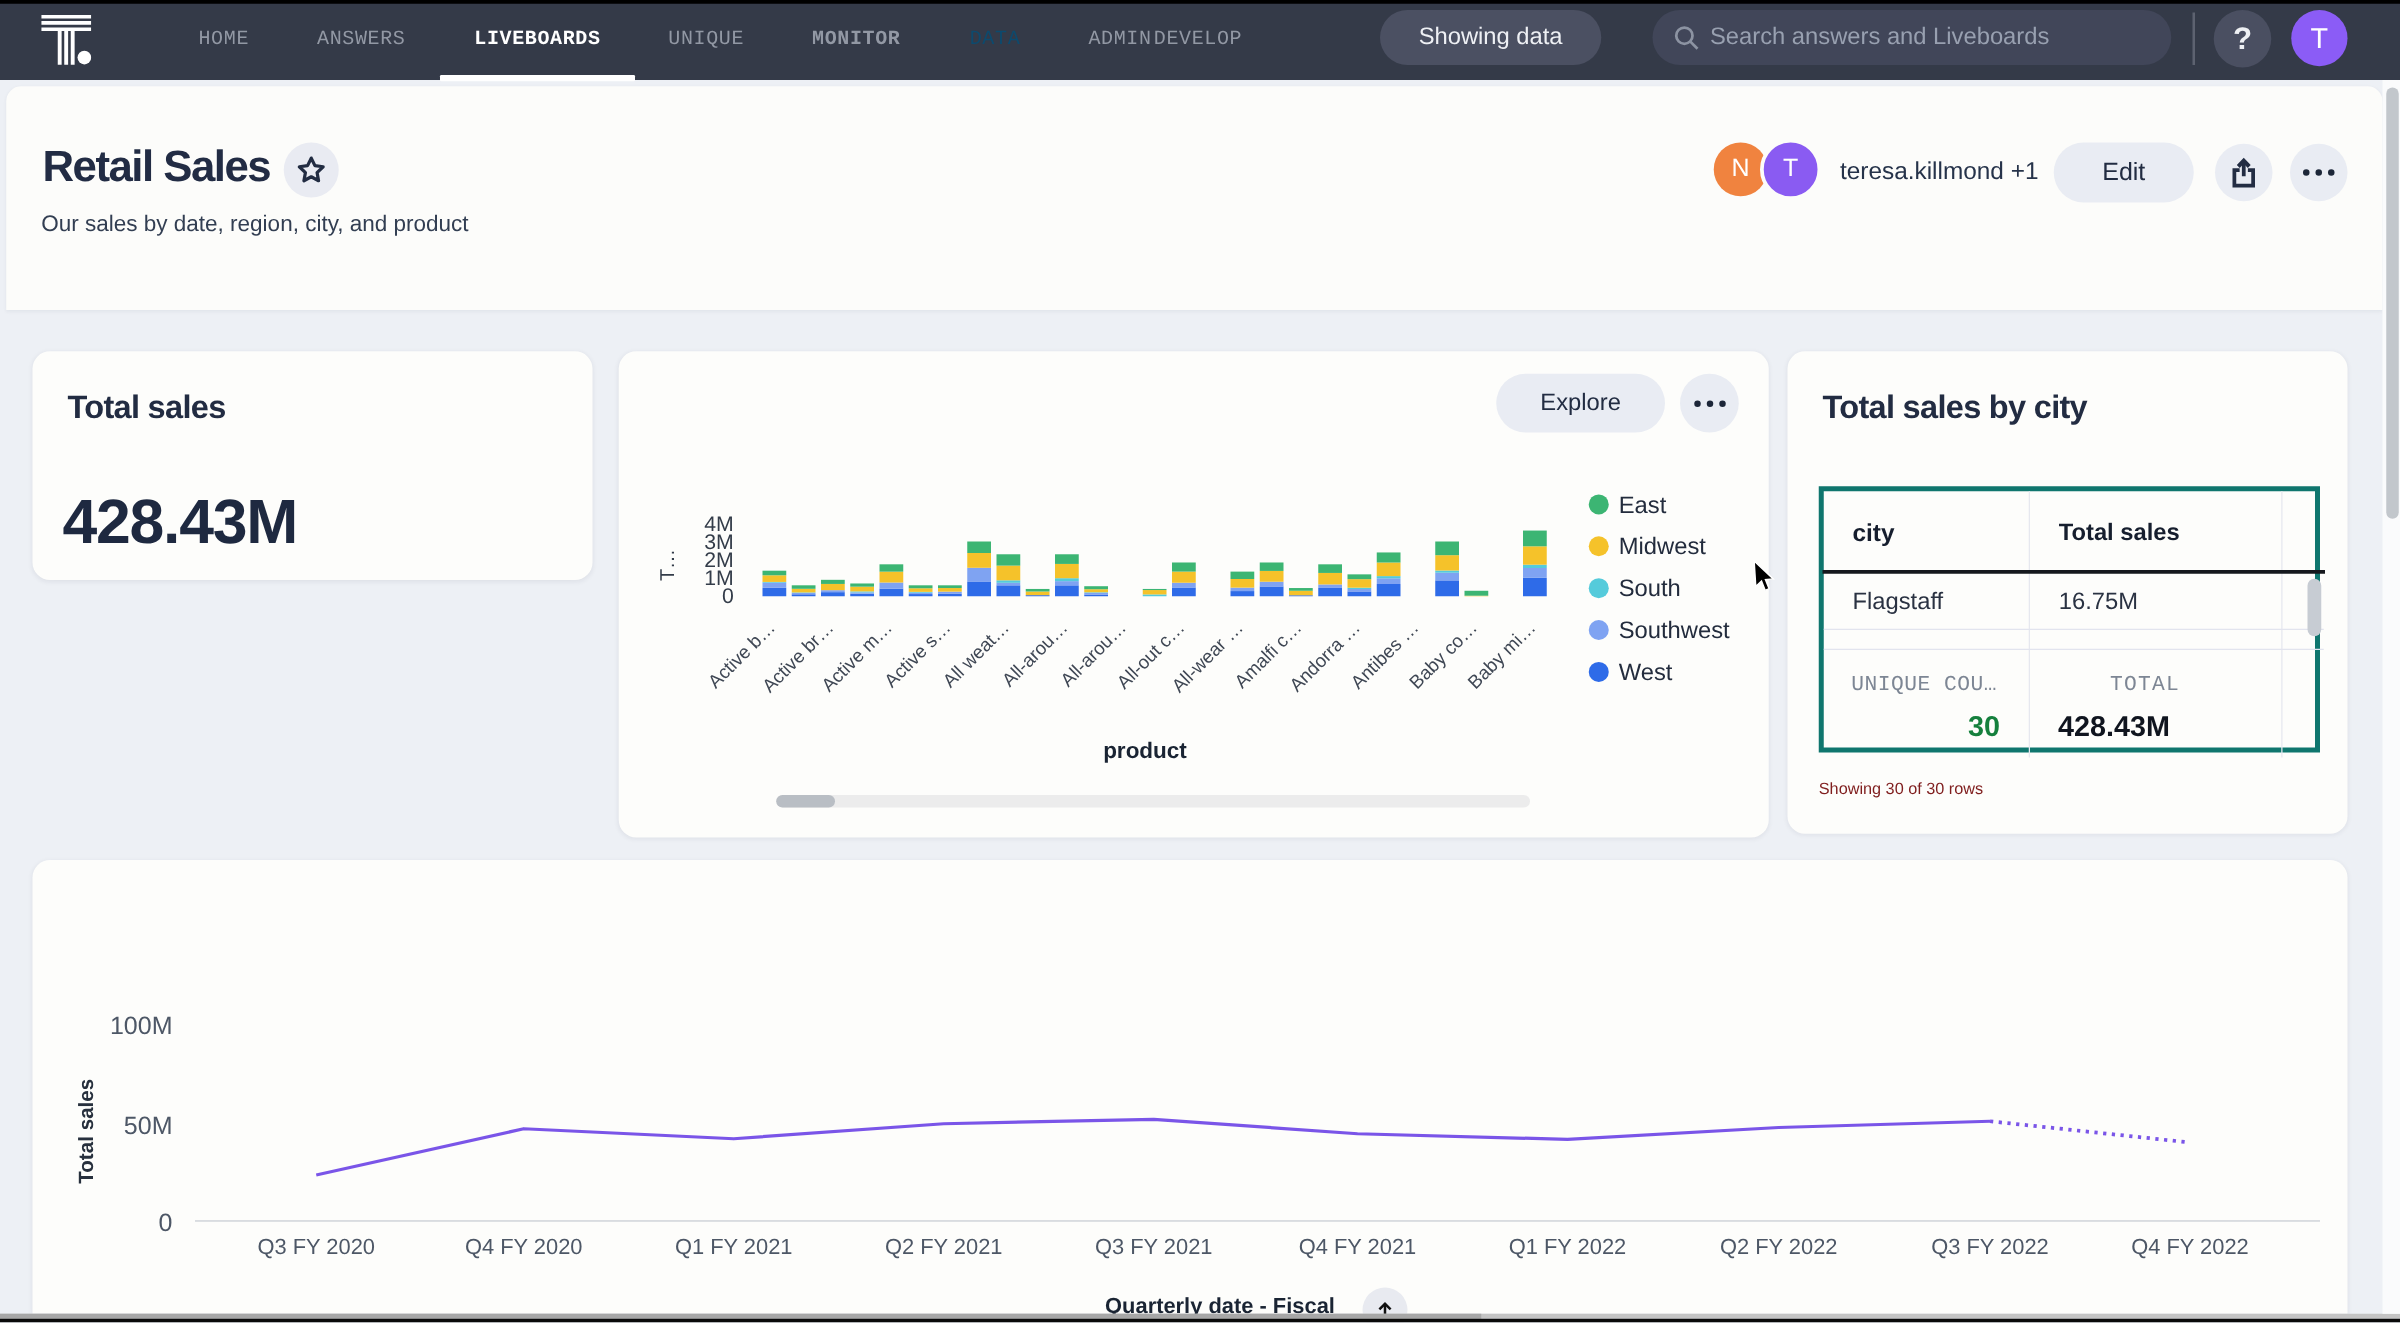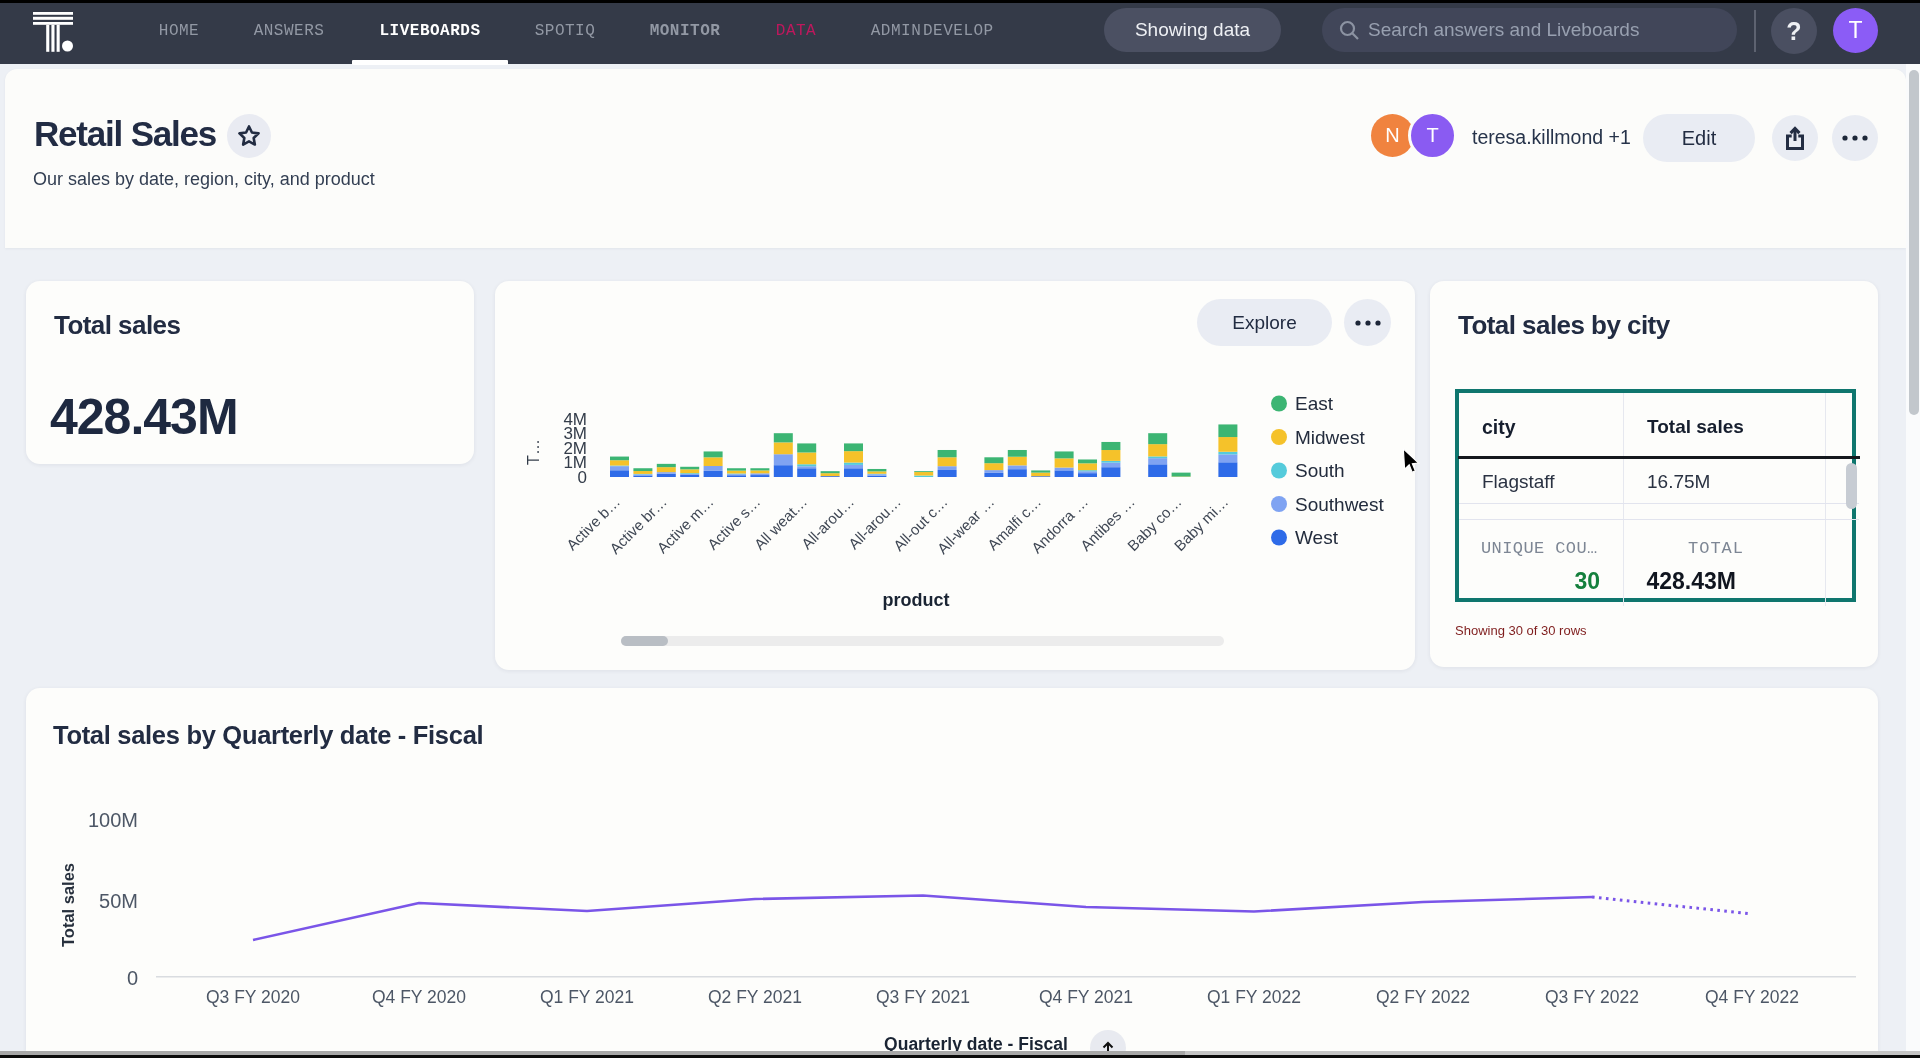--- a/index.html
+++ b/index.html
@@ -19,23 +19,23 @@
       <rect x="0" y="11" width="40" height="2.8"></rect>
 <rect x="13.2" y="13.8" width="3.1" height="27"></rect>
       <rect x="18.4" y="13.8" width="3.1" height="27"></rect>
       <rect x="23.6" y="13.8" width="3.1" height="27"></rect>
 <circle cx="34.5" cy="35" r="5.5"></circle>
     </g>
   </svg>
 <div class="abs mono" style="left:89px;top:22px;width:180px;text-align:center;font-size:16px;font-weight:400;color:#9298a4;letter-spacing:0.5px">HOME</div>
 <div class="abs mono" style="left:199px;top:22px;width:180px;text-align:center;font-size:16px;font-weight:400;color:#9298a4;letter-spacing:0.5px">ANSWERS</div>
 <div class="abs mono" style="left:340px;top:22px;width:180px;text-align:center;font-size:16px;font-weight:700;color:#ffffff;letter-spacing:0.5px">LIVEBOARDS</div>
-<div class="abs mono" style="left:475px;top:22px;width:180px;text-align:center;font-size:16px;font-weight:400;color:#9298a4;letter-spacing:0.5px">SPOTIQ</div>
+<div class="abs mono" style="left:475px;top:22px;width:180px;text-align:center;font-size:16px;font-weight:400;color:#9298a4;letter-spacing:0.5px">UNIQUE</div>
 <div class="abs mono" style="left:595px;top:22px;width:180px;text-align:center;font-size:16px;font-weight:700;color:#9298a4;letter-spacing:0.5px">MONITOR</div>
-<div class="abs mono" style="left:706px;top:22px;width:180px;text-align:center;font-size:16px;font-weight:400;color:#be185d;letter-spacing:0.5px">DATA</div>
+<div class="abs mono" style="left:706px;top:22px;width:180px;text-align:center;font-size:16px;font-weight:400;color:#0c4a6e;letter-spacing:0.5px">DATA</div>
 <div class="abs mono" style="left:806px;top:22px;width:180px;text-align:center;font-size:16px;font-weight:400;color:#9298a4;letter-spacing:0.5px">ADMIN</div>
 <div class="abs mono" style="left:923px;top:22px;width:180px;font-size:16px;font-weight:400;color:#9298a4;letter-spacing:0.5px">DEVELOP</div>
 <div class="abs" style="left:352px;top:60px;width:156px;height:5px;background:#fff;border-radius:1px"></div>
 <div class="abs" style="left:1104px;top:8px;width:177px;height:44px;border-radius:22px;background:#4b5062;color:#eef0f4;font-size:19px;display:flex;align-items:center;justify-content:center">Showing data</div>
 <div class="abs" style="left:1322px;top:8px;width:415px;height:44px;border-radius:22px;background:#414659;">
 <svg class="abs" style="left:15px;top:10px" width="24" height="24" viewBox="0 0 24 24" fill="none" stroke="#8c93a2" stroke-width="2.2">
       <circle cx="10.5" cy="10.5" r="6.5"></circle>
       <line x1="15.3" y1="15.3" x2="21" y2="21"></line>
     </svg>
 <div class="abs" style="left:46px;top:11px;font-size:19px;color:#98a0b0">Search answers and Liveboards</div>
@@ -237,21 +237,20 @@
       <div style="position:absolute;left:188px;top:78px;font-size:19px;color:#2a3242">16.75M</div>
       <div class="mono" style="position:absolute;left:22px;top:146px;font-size:17px;color:#7d8694;letter-spacing:0.4px">UNIQUE COU…</div>
       <div class="mono" style="position:absolute;left:229px;top:146px;font-size:17px;color:#7d8694;letter-spacing:1px">TOTAL</div>
       <div style="position:absolute;left:66px;top:175px;width:75px;text-align:right;font-size:23px;font-weight:700;color:#15803d">30</div>
       <div style="position:absolute;left:167px;top:175px;width:110px;text-align:right;font-size:23px;font-weight:700;color:#10151f">428.43M</div>
       <div style="position:absolute;left:387px;top:70px;width:11px;height:46px;border-radius:6px;background:#c7ccd3"></div>
     </div>
     <div style="position:absolute;left:25px;top:342px;font-size:13px;color:#7f1d1d">Showing 30 of 30 rows</div>
   </div>
 <div class="card" style="left:26px;top:688px;width:1852px;height:363px;border-radius:14px 14px 0 0">
-    <div class="ctitle" style="position:absolute;left:27px;top:33px;font-size:25.5px;letter-spacing:-0.3px">Total sales by Quarterly date - Fiscal</div>
     <svg style="position:absolute;left:0;top:0" width="1852" height="363" viewBox="0 0 1852 363">
       <text x="112" y="139" text-anchor="end" font-size="20" fill="#4d5766">100M</text>
       <text x="112" y="219.6" text-anchor="end" font-size="20" fill="#4d5766">50M</text>
       <text x="112" y="297" text-anchor="end" font-size="20" fill="#4d5766">0</text>
       <text x="48" y="217" font-size="16.5" font-weight="bold" fill="#27303d" transform="rotate(-90 48 217)" text-anchor="middle">Total sales</text>
       <rect x="130" y="288" width="1700" height="1.5" fill="#d9dce0"></rect>
       <text x="227" y="315" text-anchor="middle" font-size="17.5" fill="#4d5766">Q3 FY 2020</text>
       <text x="393" y="315" text-anchor="middle" font-size="17.5" fill="#4d5766">Q4 FY 2020</text>
       <text x="561" y="315" text-anchor="middle" font-size="17.5" fill="#4d5766">Q1 FY 2021</text>
       <text x="729" y="315" text-anchor="middle" font-size="17.5" fill="#4d5766">Q2 FY 2021</text>

